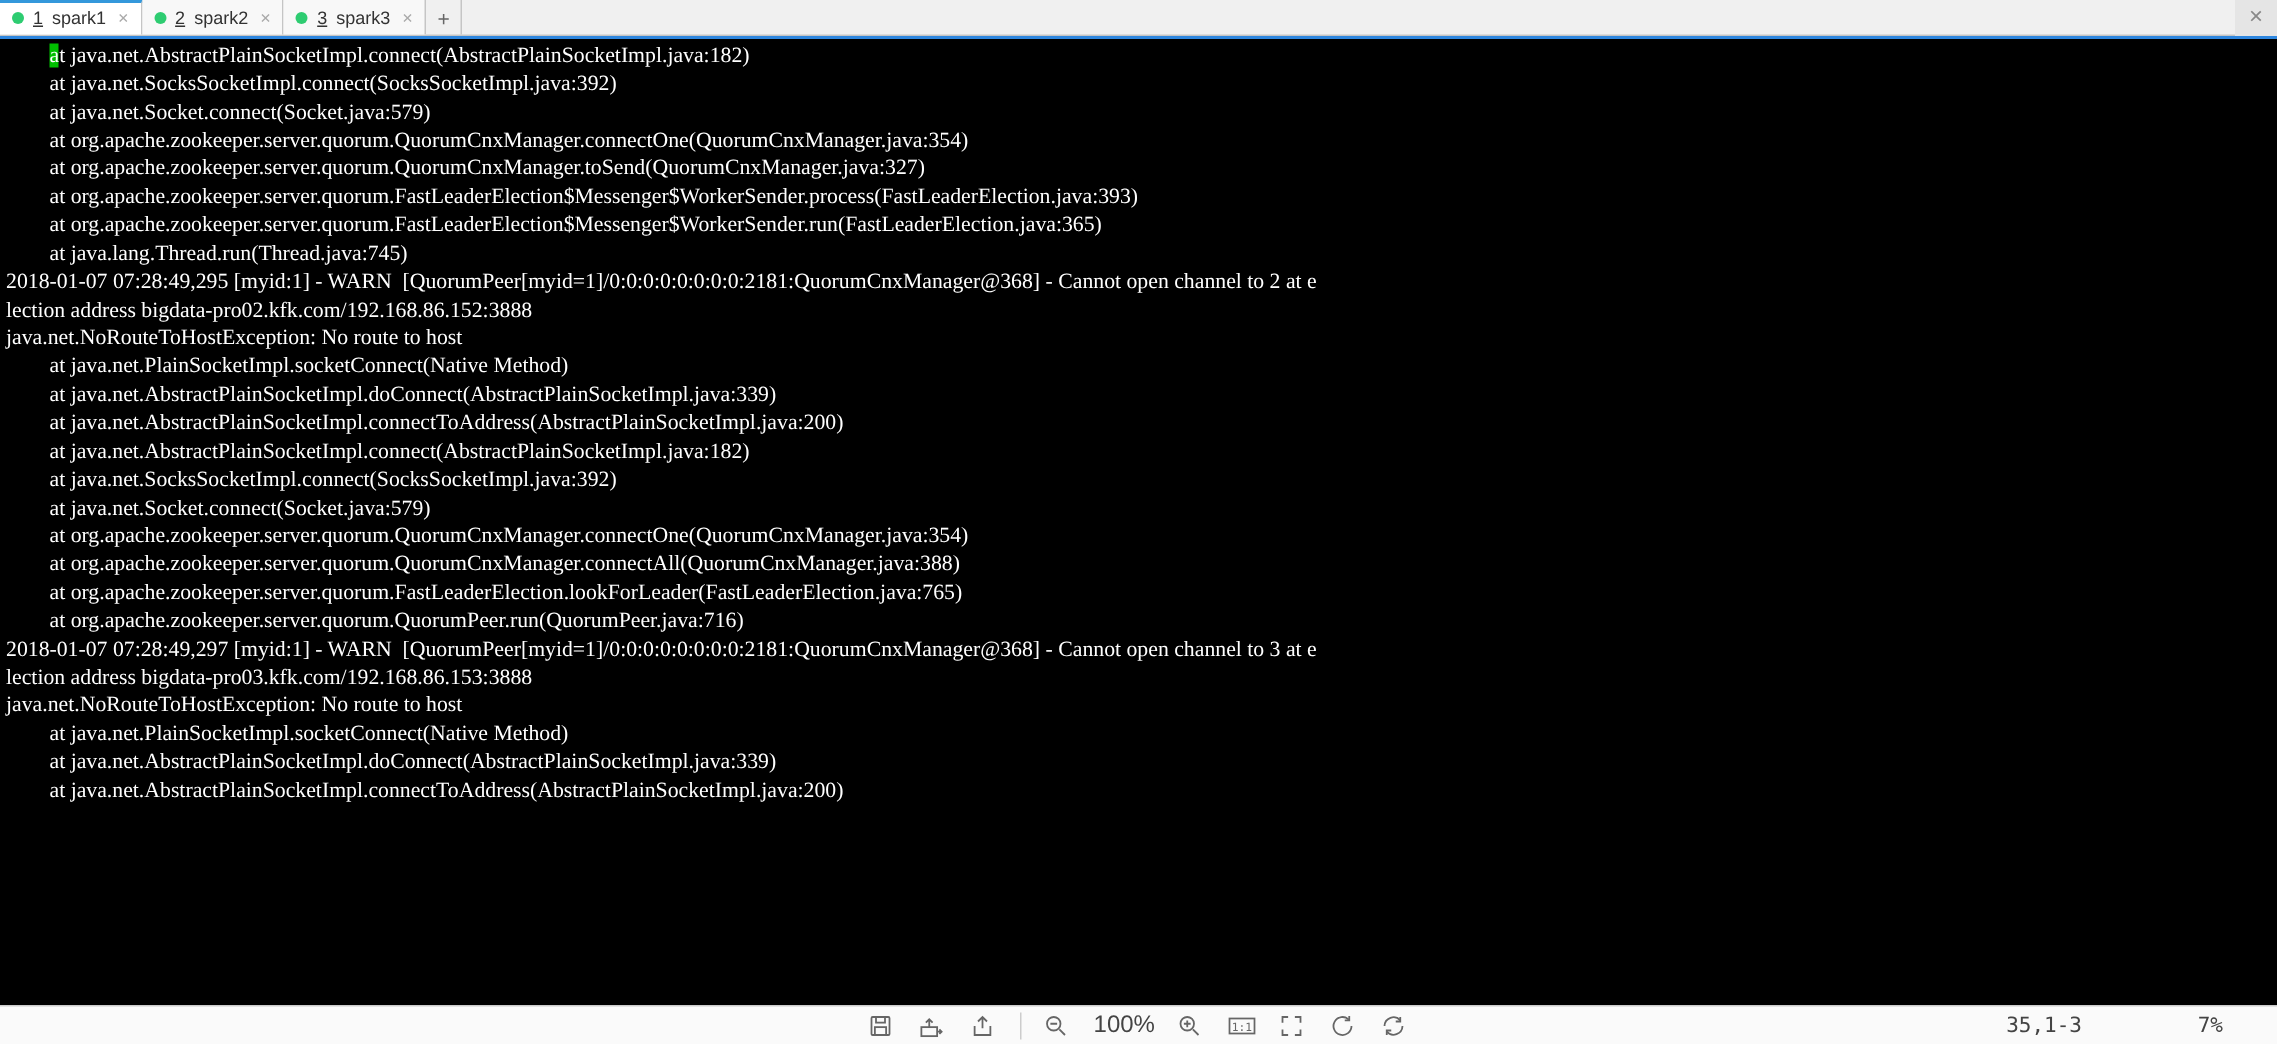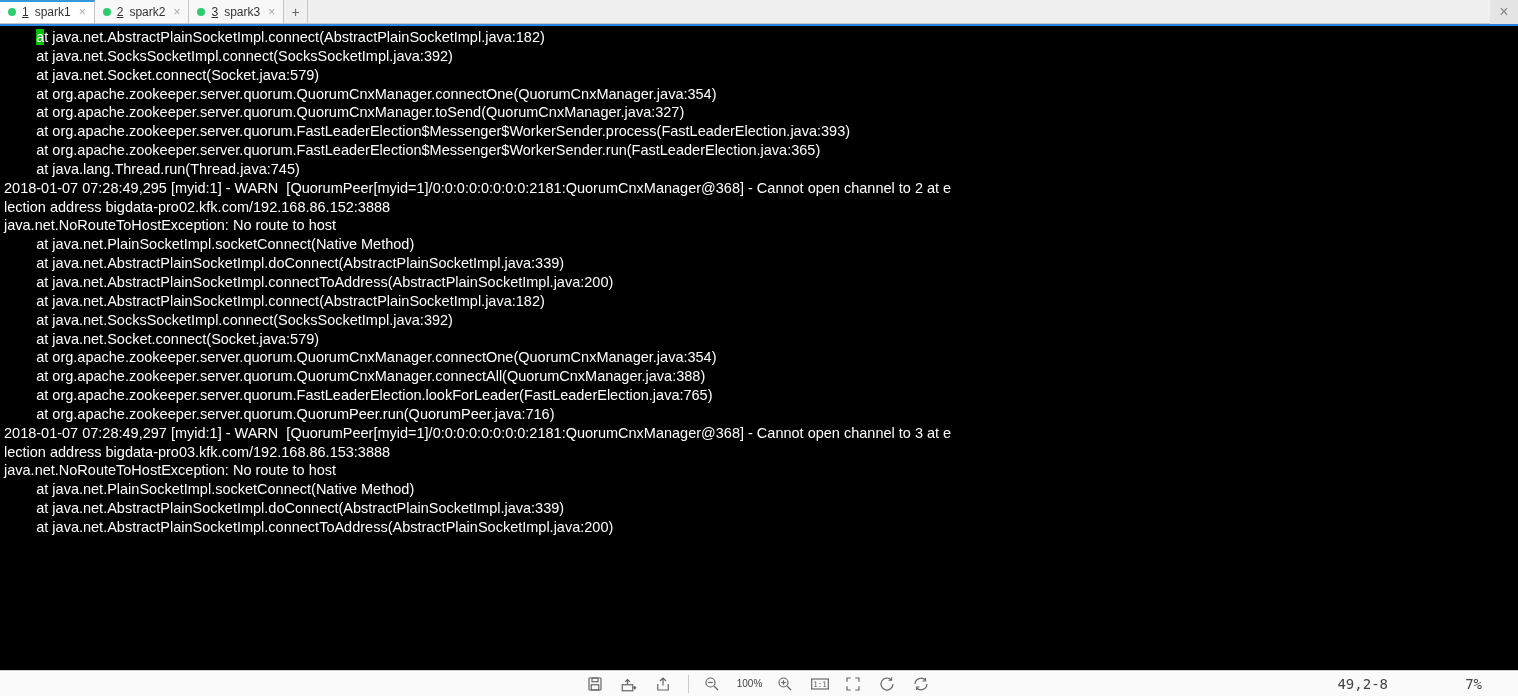--- a/index.html
+++ b/index.html
@@ -55,21 +55,21 @@
     background: #e5e5e5;
     display: flex; align-items: center; justify-content: center;
     color: #888; font-size: 16px;
     cursor: pointer;
   }
 
   .terminal {
     flex: 1;
     background: #000;
     color: #fff;
-    font-family: Liberation Sans, sans-serif;
+    font-family: Liberation Serif, serif;
     font-size: 14.5px;
     line-height: 1.3;
     padding: 2px 4px 0 4px;
     white-space: pre;
     overflow: hidden;
     border-top: 2px solid #2e86de;
   }
   .line { white-space: pre; }
   .cur { background: #00c000; }
 
@@ -90,21 +90,21 @@
     gap: 14px;
   }
   .status-sep {
     width: 1px; height: 18px; background: #ccc;
   }
   .icon-btn {
     display: flex; align-items: center; justify-content: flex-start;
     width: 20px; height: 20px;
     cursor: pointer;
   }
-  .zoom-label { font-size: 10px; color: #444; }
+  .zoom-label { font-size: 16px; color: #444; }
   .pos-label { position: absolute; right: 130px; font-size: 14px; font-family: monospace; color: #444; }
   .pct-label { position: absolute; right: 36px; font-size: 14px; font-family: monospace; color: #444; }
   .num { text-decoration: underline; }
 
   svg { display: block; }
 </style>
 </head>
 <body>
 
 <div class="tabbar">
@@ -190,15 +190,15 @@
     </div>
     <div class="icon-btn">
       <svg width="18" height="18" viewBox="0 0 24 24" fill="none" stroke="#666" stroke-width="1.6">
           <path d="M4 12 A8 8 0 0 1 18 7"></path>
           <path d="M18 4 L18 8 L14 8"></path>
           <path d="M20 12 A8 8 0 0 1 6 17"></path>
           <path d="M6 20 L6 16 L10 16"></path>
         </svg>
     </div>
   </div>
-  <div class="pos-label">49,2-8</div>
+  <div class="pos-label">35,1-3</div>
   <div class="pct-label">7%</div>
 </div>
 
 </body></html>

